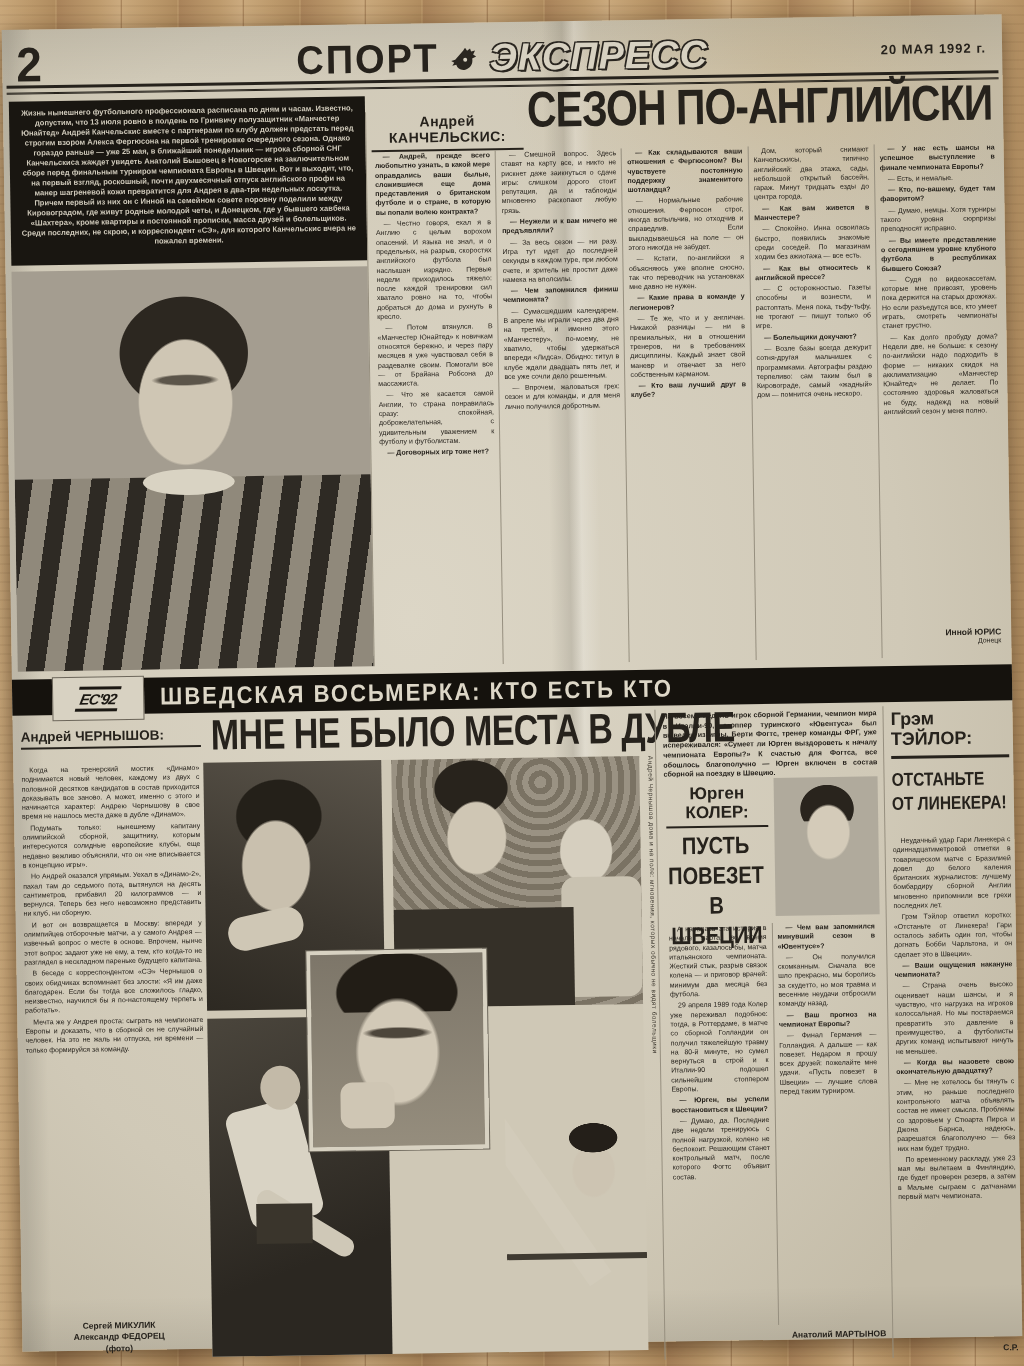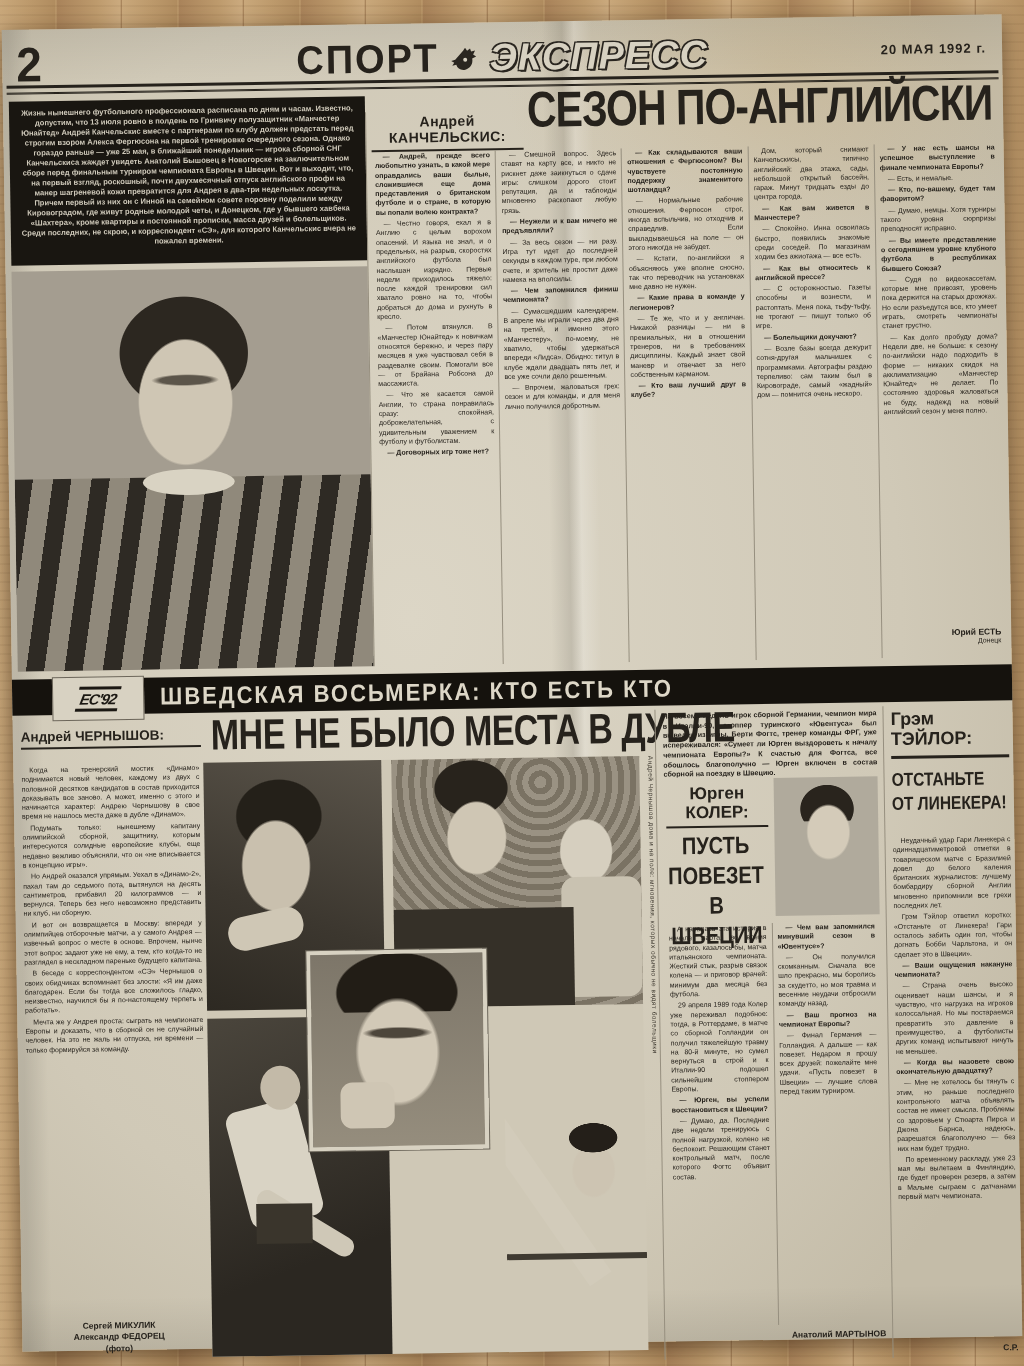--- a/index.html
+++ b/index.html
@@ -166,21 +166,21 @@
         <p class="q">— У нас есть шансы на успешное выступление в финале чемпионата Европы?</p>
         <p class="a">— Есть, и немалые.</p>
         <p class="q">— Кто, по-вашему, будет там фаворитом?</p>
         <p class="a">— Думаю, немцы. Хотя турниры такого уровня сюрпризы преподносят исправно.</p>
         <p class="q">— Вы имеете представление о сегодняшнем уровне клубного футбола в республиках бывшего Союза?</p>
         <p class="a">— Судя по видеокассетам, которые мне привозят, уровень пока держится на старых дрожжах. Но если разъедутся все, кто умеет играть, смотреть чемпионаты станет грустно.</p>
         <p class="a">— Как долго пробуду дома? Недели две, не больше: к сезону по-английски надо подходить в форме — никаких скидок на акклиматизацию «Манчестер Юнайтед» не делает. По состоянию здоровья жаловаться не буду, надежд на новый английский сезон у меня полно.</p>
       </div>
   </div>
   <div class="abs sig kan-sig">
-    <span>Юрий ЕСТЬ</span>
+    <span>Инной ЮРИС</span>
     <small>Донецк</small>
   </div>
 
   <div class="abs band"></div>
   <div class="abs band-logo">
     <span class="e92">EC'92</span>
   </div>
   <div class="abs band-title">ШВЕДСКАЯ ВОСЬМЕРКА: КТО ЕСТЬ КТО</div>
 
   <div class="abs che-byline">Андрей ЧЕРНЫШОВ:</div>

